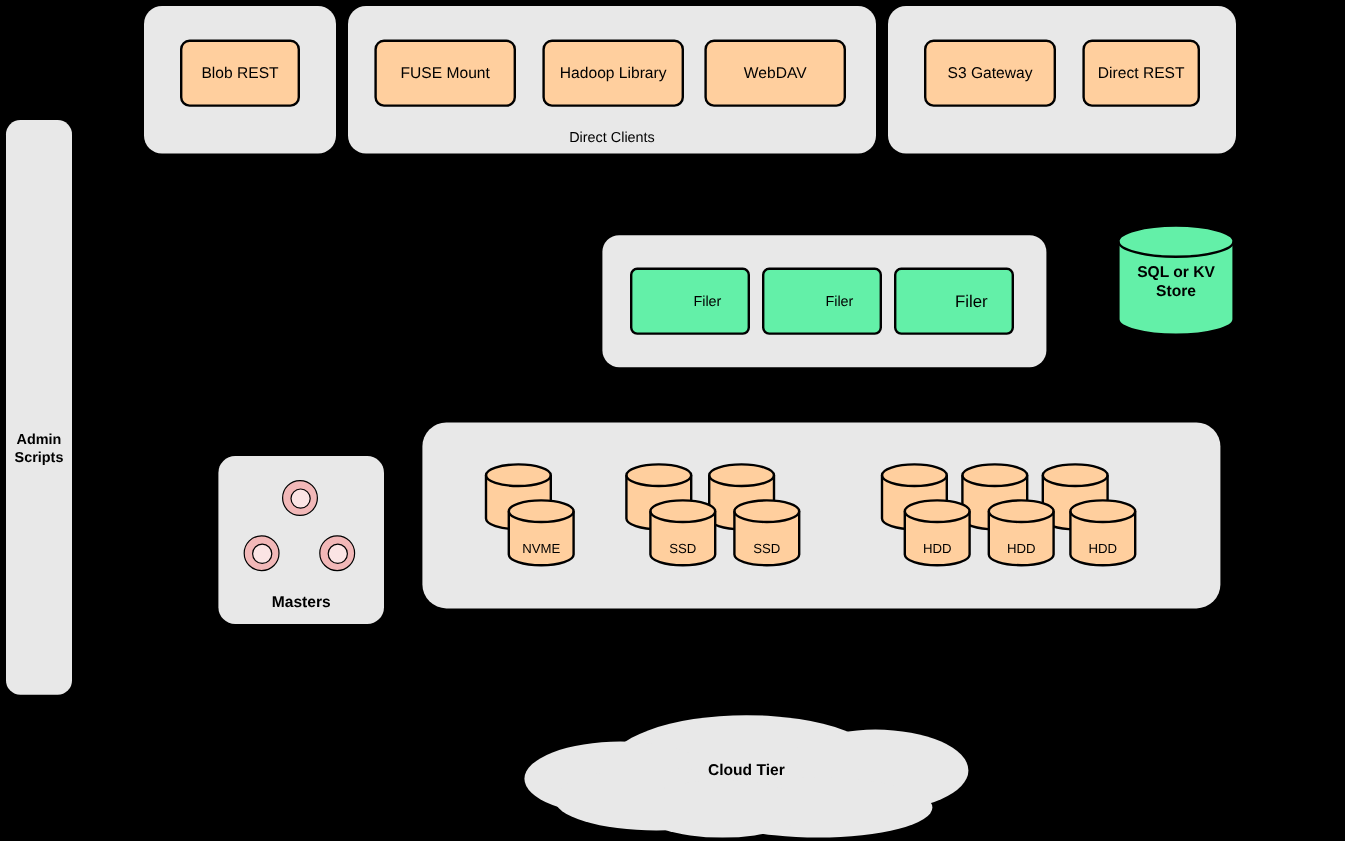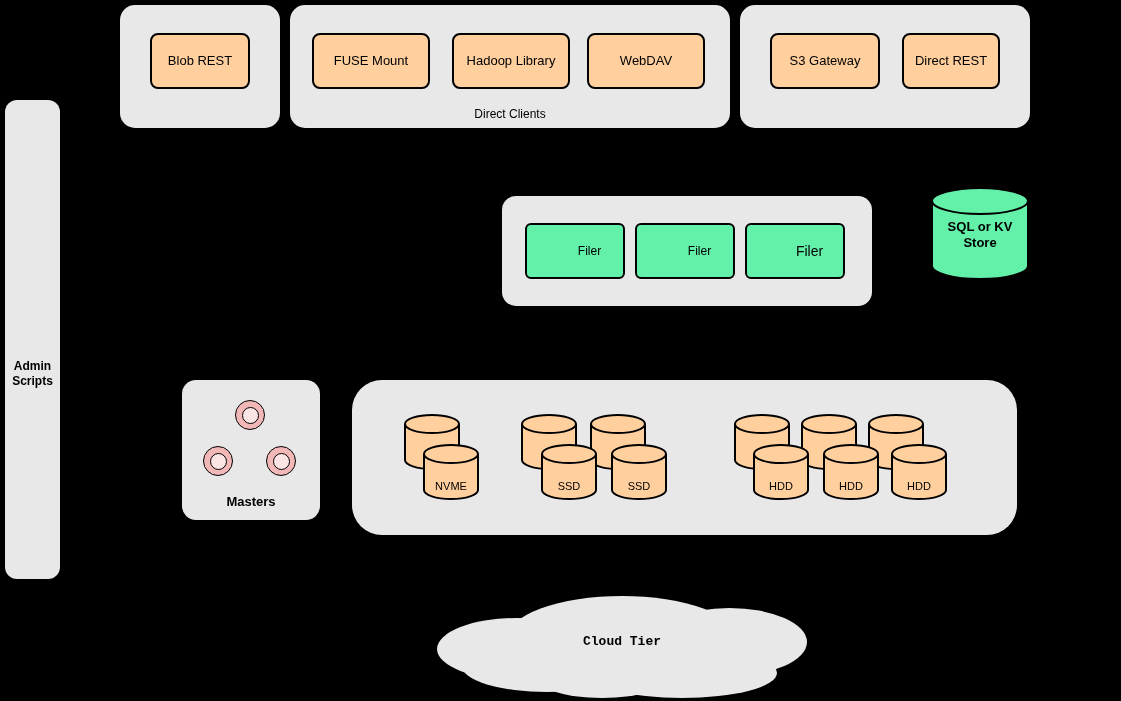--- a/index.html
+++ b/index.html
@@ -109,21 +109,20 @@
   }
   .cloud-label {
     position: absolute;
     left: 0;
     width: 100%;
     top: 46px;
     text-align: center;
     font-weight: bold;
     font-size: 13px;
     z-index: 2;
-    font-family: Liberation Mono, monospace;
   }
 </style>
 </head>
 <body>
 
 <div class="canvas">
 
   <div class="panel" style="left:5px; top:100px; width:55px; height:479px; border-radius:12px;">
     <span class="admin-label">Admin
 Scripts</span>
@@ -165,21 +164,21 @@
     </div>
     <div class="master-circle" style="left:21px; top:66px;">
       <div class="master-circle-inner"></div>
     </div>
     <div class="master-circle" style="left:84px; top:66px;">
       <div class="master-circle-inner"></div>
     </div>
     <span class="group-label bold" style="bottom:11px;">Masters</span>
   </div>
 
-  <div class="panel" style="left:352px; top:380px; width:665px; height:155px; border-radius:30px;">
+  <div class="panel" style="left:352px; top:352px; width:665px; height:155px; border-radius:20px;">
 
     <div class="cylinder" style="left:51px; top:33px;">
       <svg viewBox="0 0 58 58">
         <path d="M2,11 C2,6 14,2 29,2 C44,2 56,6 56,11 L56,47 C56,52 44,56 29,56 C14,56 2,52 2,47 Z" fill="var(--orange, #ffcf9e)" stroke="var(--stroke, #000)" stroke-width="2"></path>
         <path d="M2,11 C2,16 14,20 29,20 C44,20 56,16 56,11" fill="none" stroke="var(--stroke, #000)" stroke-width="2"></path>
       </svg>
     </div>
     <div class="cylinder" style="left:70px; top:63px;">
       <svg viewBox="0 0 58 58">
         <path d="M2,11 C2,6 14,2 29,2 C44,2 56,6 56,11 L56,47 C56,52 44,56 29,56 C14,56 2,52 2,47 Z" fill="var(--orange, #ffcf9e)" stroke="var(--stroke, #000)" stroke-width="2"></path>

